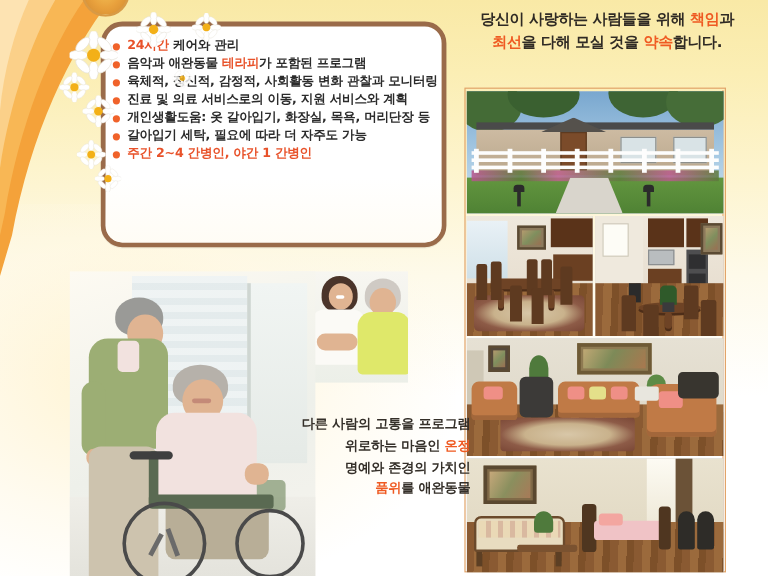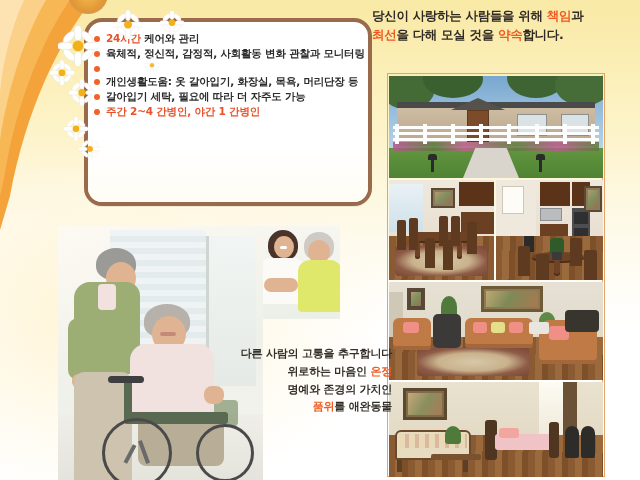--- a/index.html
+++ b/index.html
@@ -79,21 +79,21 @@
     position:absolute; left:68px; top:-14px; width:40px; height:28px;
     border-radius:0 0 22px 22px;
     background:radial-gradient(ellipse at 50% 10%, #f6c659 0%, #e8a03c 55%, #cf8730 100%);
     border:2px solid #d89a46; border-top:none;
     overflow:hidden;
   }
 
   
   .headline{
     position:absolute; left:372px; top:6px; width:268px;
-    text-align:left;
+    text-align:center;
     font-family:"DejaVu Sans","Liberation Sans",sans-serif;
     font-size:12.5px; font-weight:bold; color:#2f2a24;
     line-height:1.55; letter-spacing:-.3px;
   }
   .headline .hl2{ color:#ef5a22; }
 
   
   .motto{
     position:absolute; left:232px; top:345px; width:160px;
     text-align:right;
@@ -197,28 +197,33 @@
 
   <div class="bullet-panel">
     <div class="sheen"></div>
     <ul class="bullet-list">
 
       <li>
         <span class="bullet-dot"></span>
         <span class="bullet-text"><span class="hl">24시간</span><span> 케어와 관리</span></span>
       </li>
 
-
       <li>
         <span class="bullet-dot"></span>
+        <span class="bullet-text"><span>음악과 애완동물 </span><span class="hl">테라피</span><span>가 포함된 프로그램</span></span>
+      </li>
+
+      <li>
+        <span class="bullet-dot"></span>
         <span class="bullet-text">육체적, 정신적, 감정적, 사회활동 변화 관찰과 모니터링</span>
       </li>
 
       <li>
         <span class="bullet-dot"></span>
+        <span class="bullet-text">진료 및 의료 서비스로의 이동, 지원 서비스와 계획</span>
       </li>
 
       <li>
         <span class="bullet-dot"></span>
         <span class="bullet-text">개인생활도움: 옷 갈아입기, 화장실, 목욕, 머리단장 등</span>
       </li>
 
       <li>
         <span class="bullet-dot"></span>
         <span class="bullet-text">갈아입기 세탁, 필요에 따라 더 자주도 가능</span>
@@ -539,19 +544,19 @@
     <div class="wchair" style="position:absolute;left:66px;top:186px;width:104px;height:12px;border-radius:3px;"></div>
     <div class="wchair" style="position:absolute;left:66px;top:150px;width:8px;height:46px;border-radius:3px;"></div>
     <div style="position:absolute;left:50px;top:150px;width:36px;height:7px;background:#3f3f3f;border-radius:4px;"></div>
     <div class="wheel" style="position:absolute;left:44px;top:192px;width:70px;height:70px;"></div>
     <div class="wheel" style="position:absolute;left:138px;top:198px;width:58px;height:58px;"></div>
     <div style="position:absolute;left:70px;top:218px;width:4px;height:20px;background:#6a6a6a;transform:rotate(28deg);"></div>
     <div style="position:absolute;left:84px;top:214px;width:4px;height:24px;background:#6a6a6a;transform:rotate(-20deg);"></div>
   </div>
 
   <div class="motto">
-    <div style="margin-left:-72px;">다른 사람의 고통을 추구합니다</div>
+    <div style="margin-left:-72px;">다른 사람의 고통을 프로그램</div>
     <div><span>위로하는 마음인 </span><span class="hl3">온정</span></div>
     <div style="margin-left:-36px;">명예와 존경의 가치인</div>
     <div><span class="hl3">품위</span><span>를 애완동물</span></div>
   </div>
 
 </div>
 
 </body></html>

